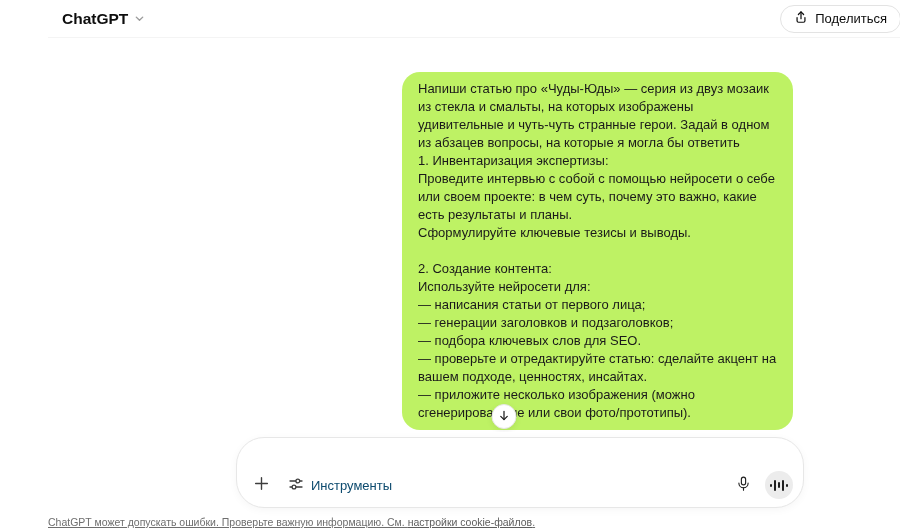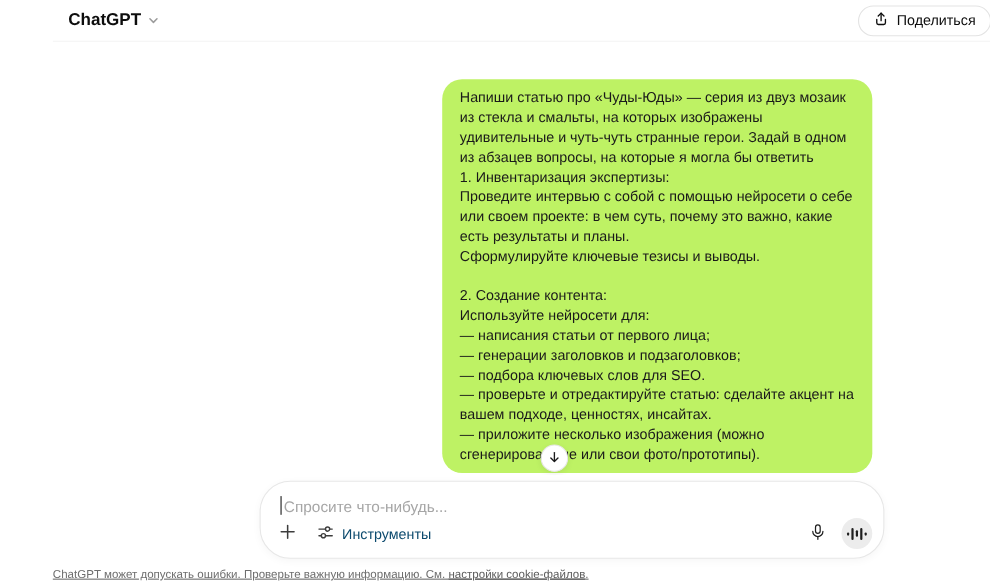--- a/index.html
+++ b/index.html
@@ -119,24 +119,20 @@
     <span>
       <svg width="13" height="13" viewBox="0 0 16 16" fill="none" stroke="#1a1a1a" stroke-width="1.5" stroke-linecap="round" stroke-linejoin="round">
           <path d="M8 3v9.5"></path>
           <path d="M4 9l4 4 4-4"></path>
         </svg>
     </span>
   </button>
 
   <div class="composer-backdrop"></div>
   <div class="composer">
-    <div class="composer-input">
-      <span class="caret"></span>
-      <span>Спросите что-нибудь...</span>
-    </div>
     <div class="composer-bottom">
       <button class="icon-btn">
         <span>
           <svg width="17" height="17" viewBox="0 0 16 16" fill="none" stroke="#3d3d3d" stroke-width="1.3" stroke-linecap="round">
               <path d="M8 2.5v11"></path>
               <path d="M2.5 8h11"></path>
             </svg>
         </span>
       </button>
       <button class="tools-btn">

